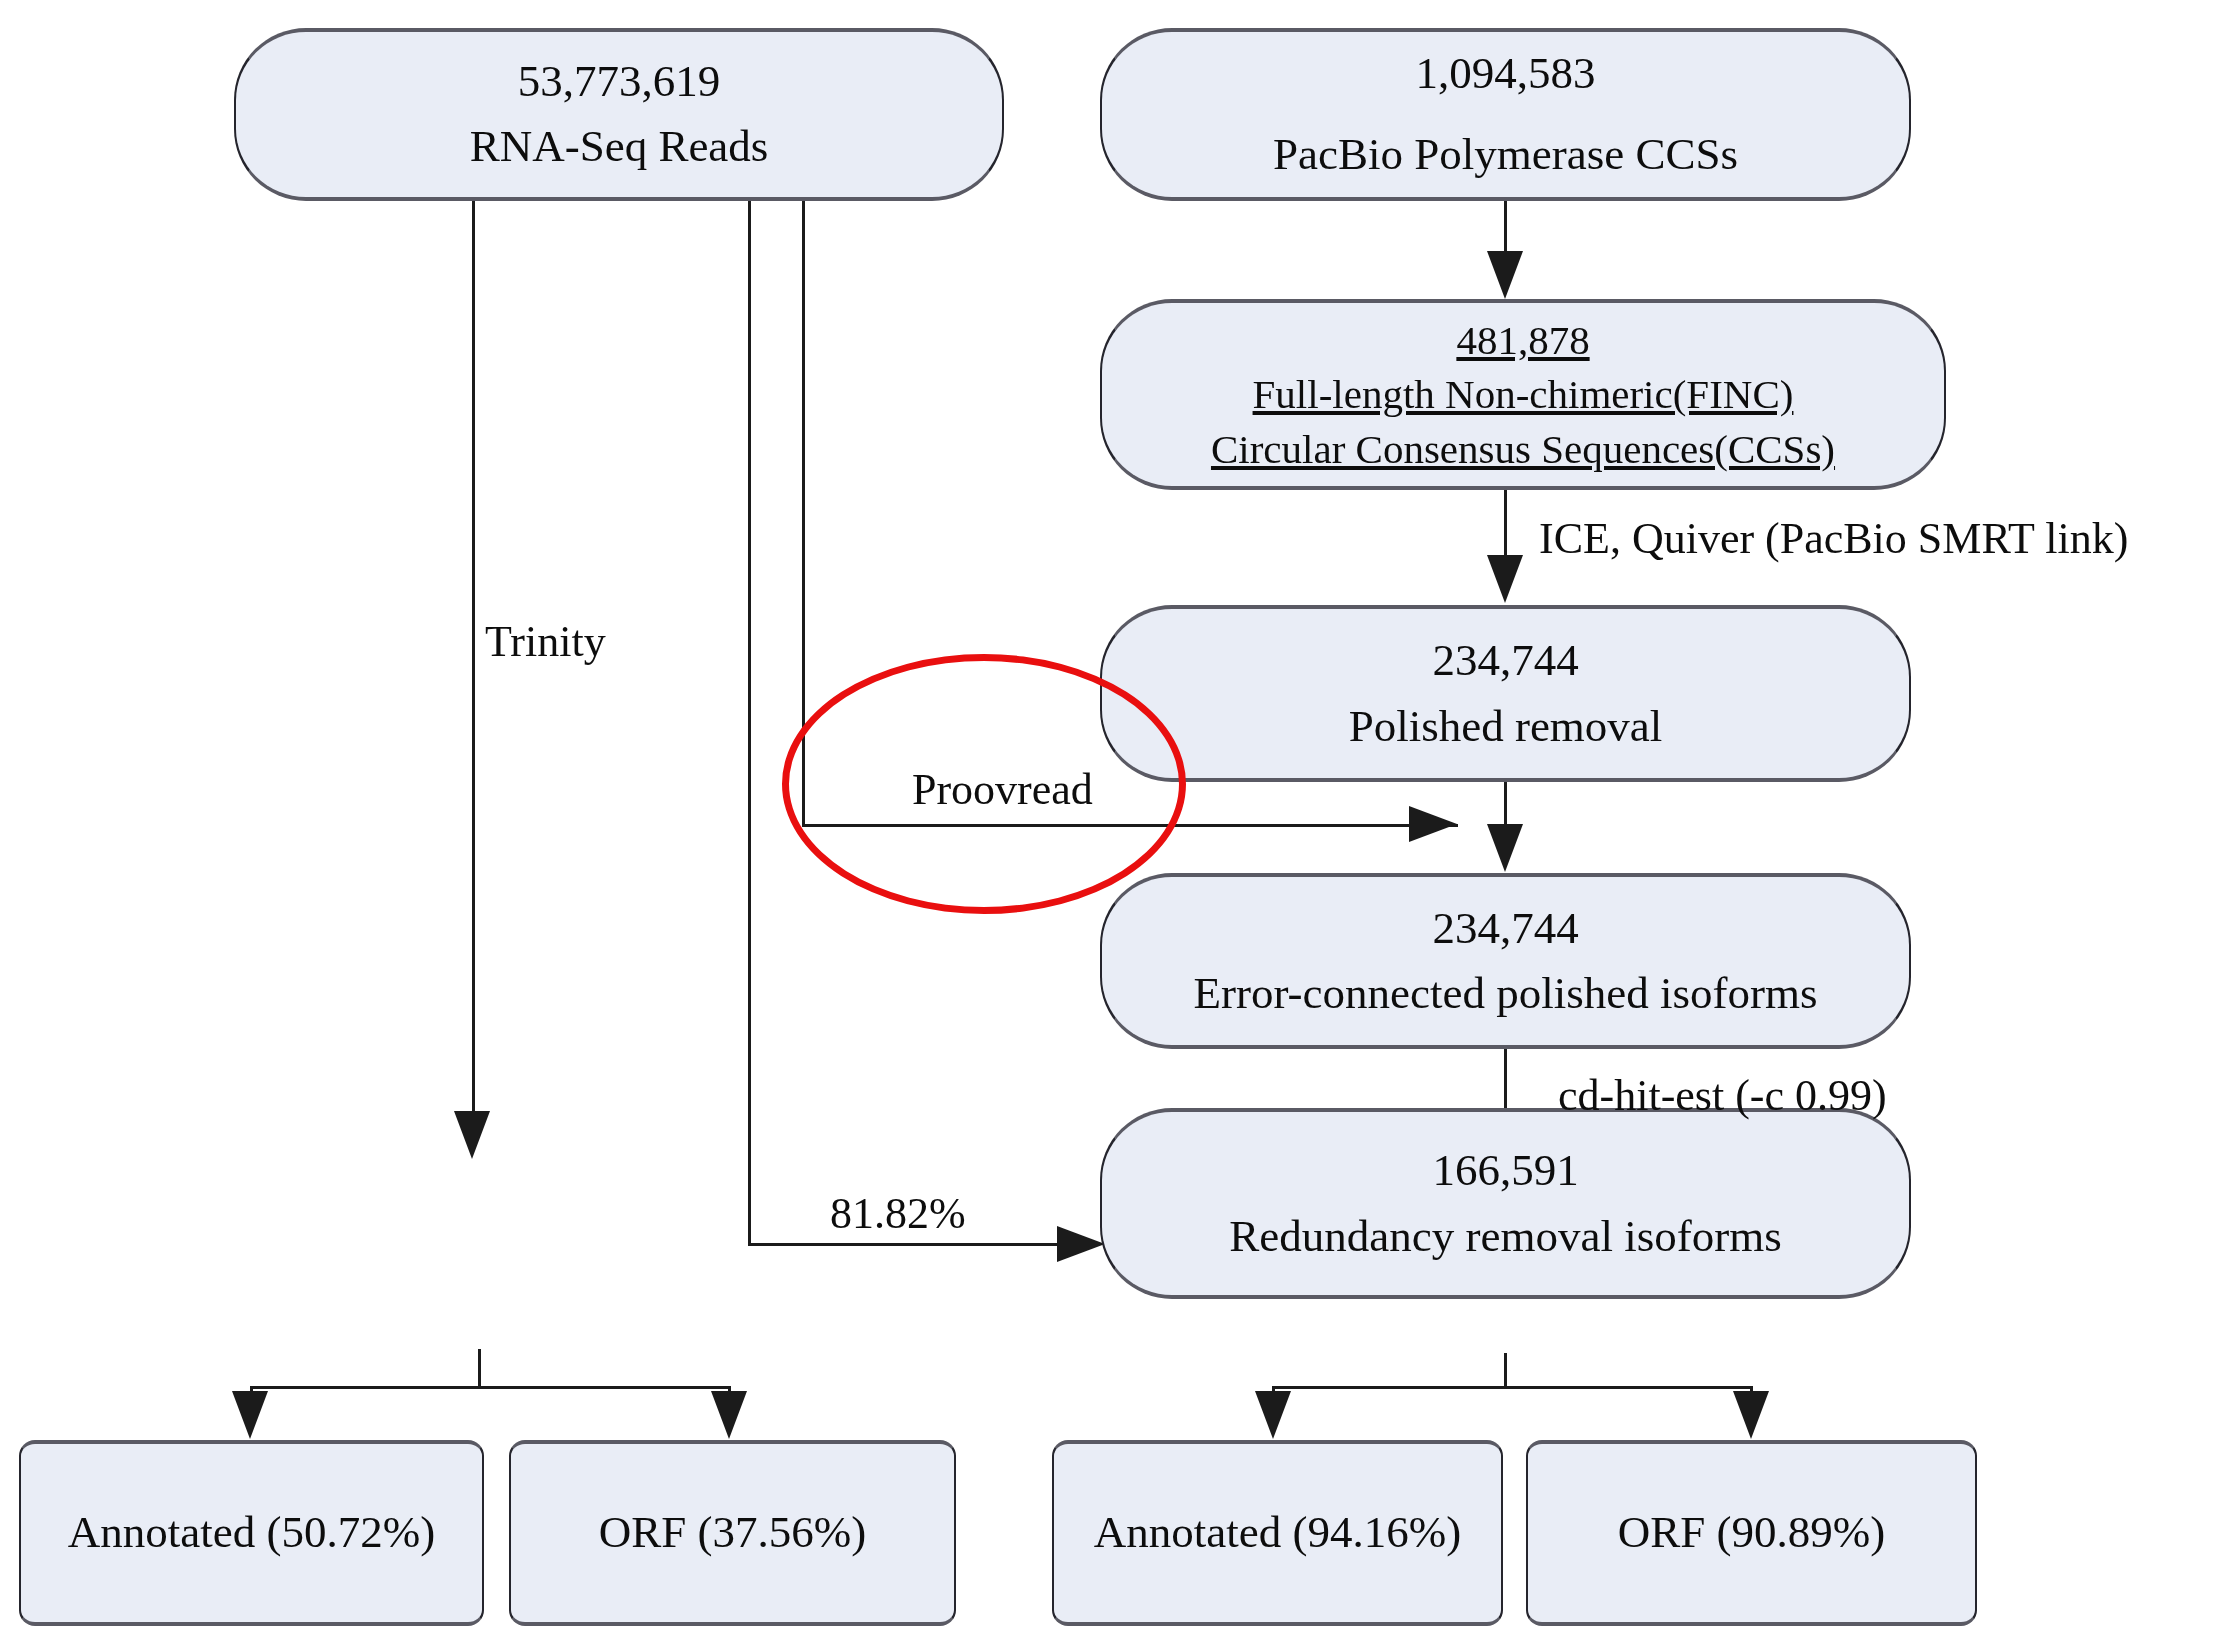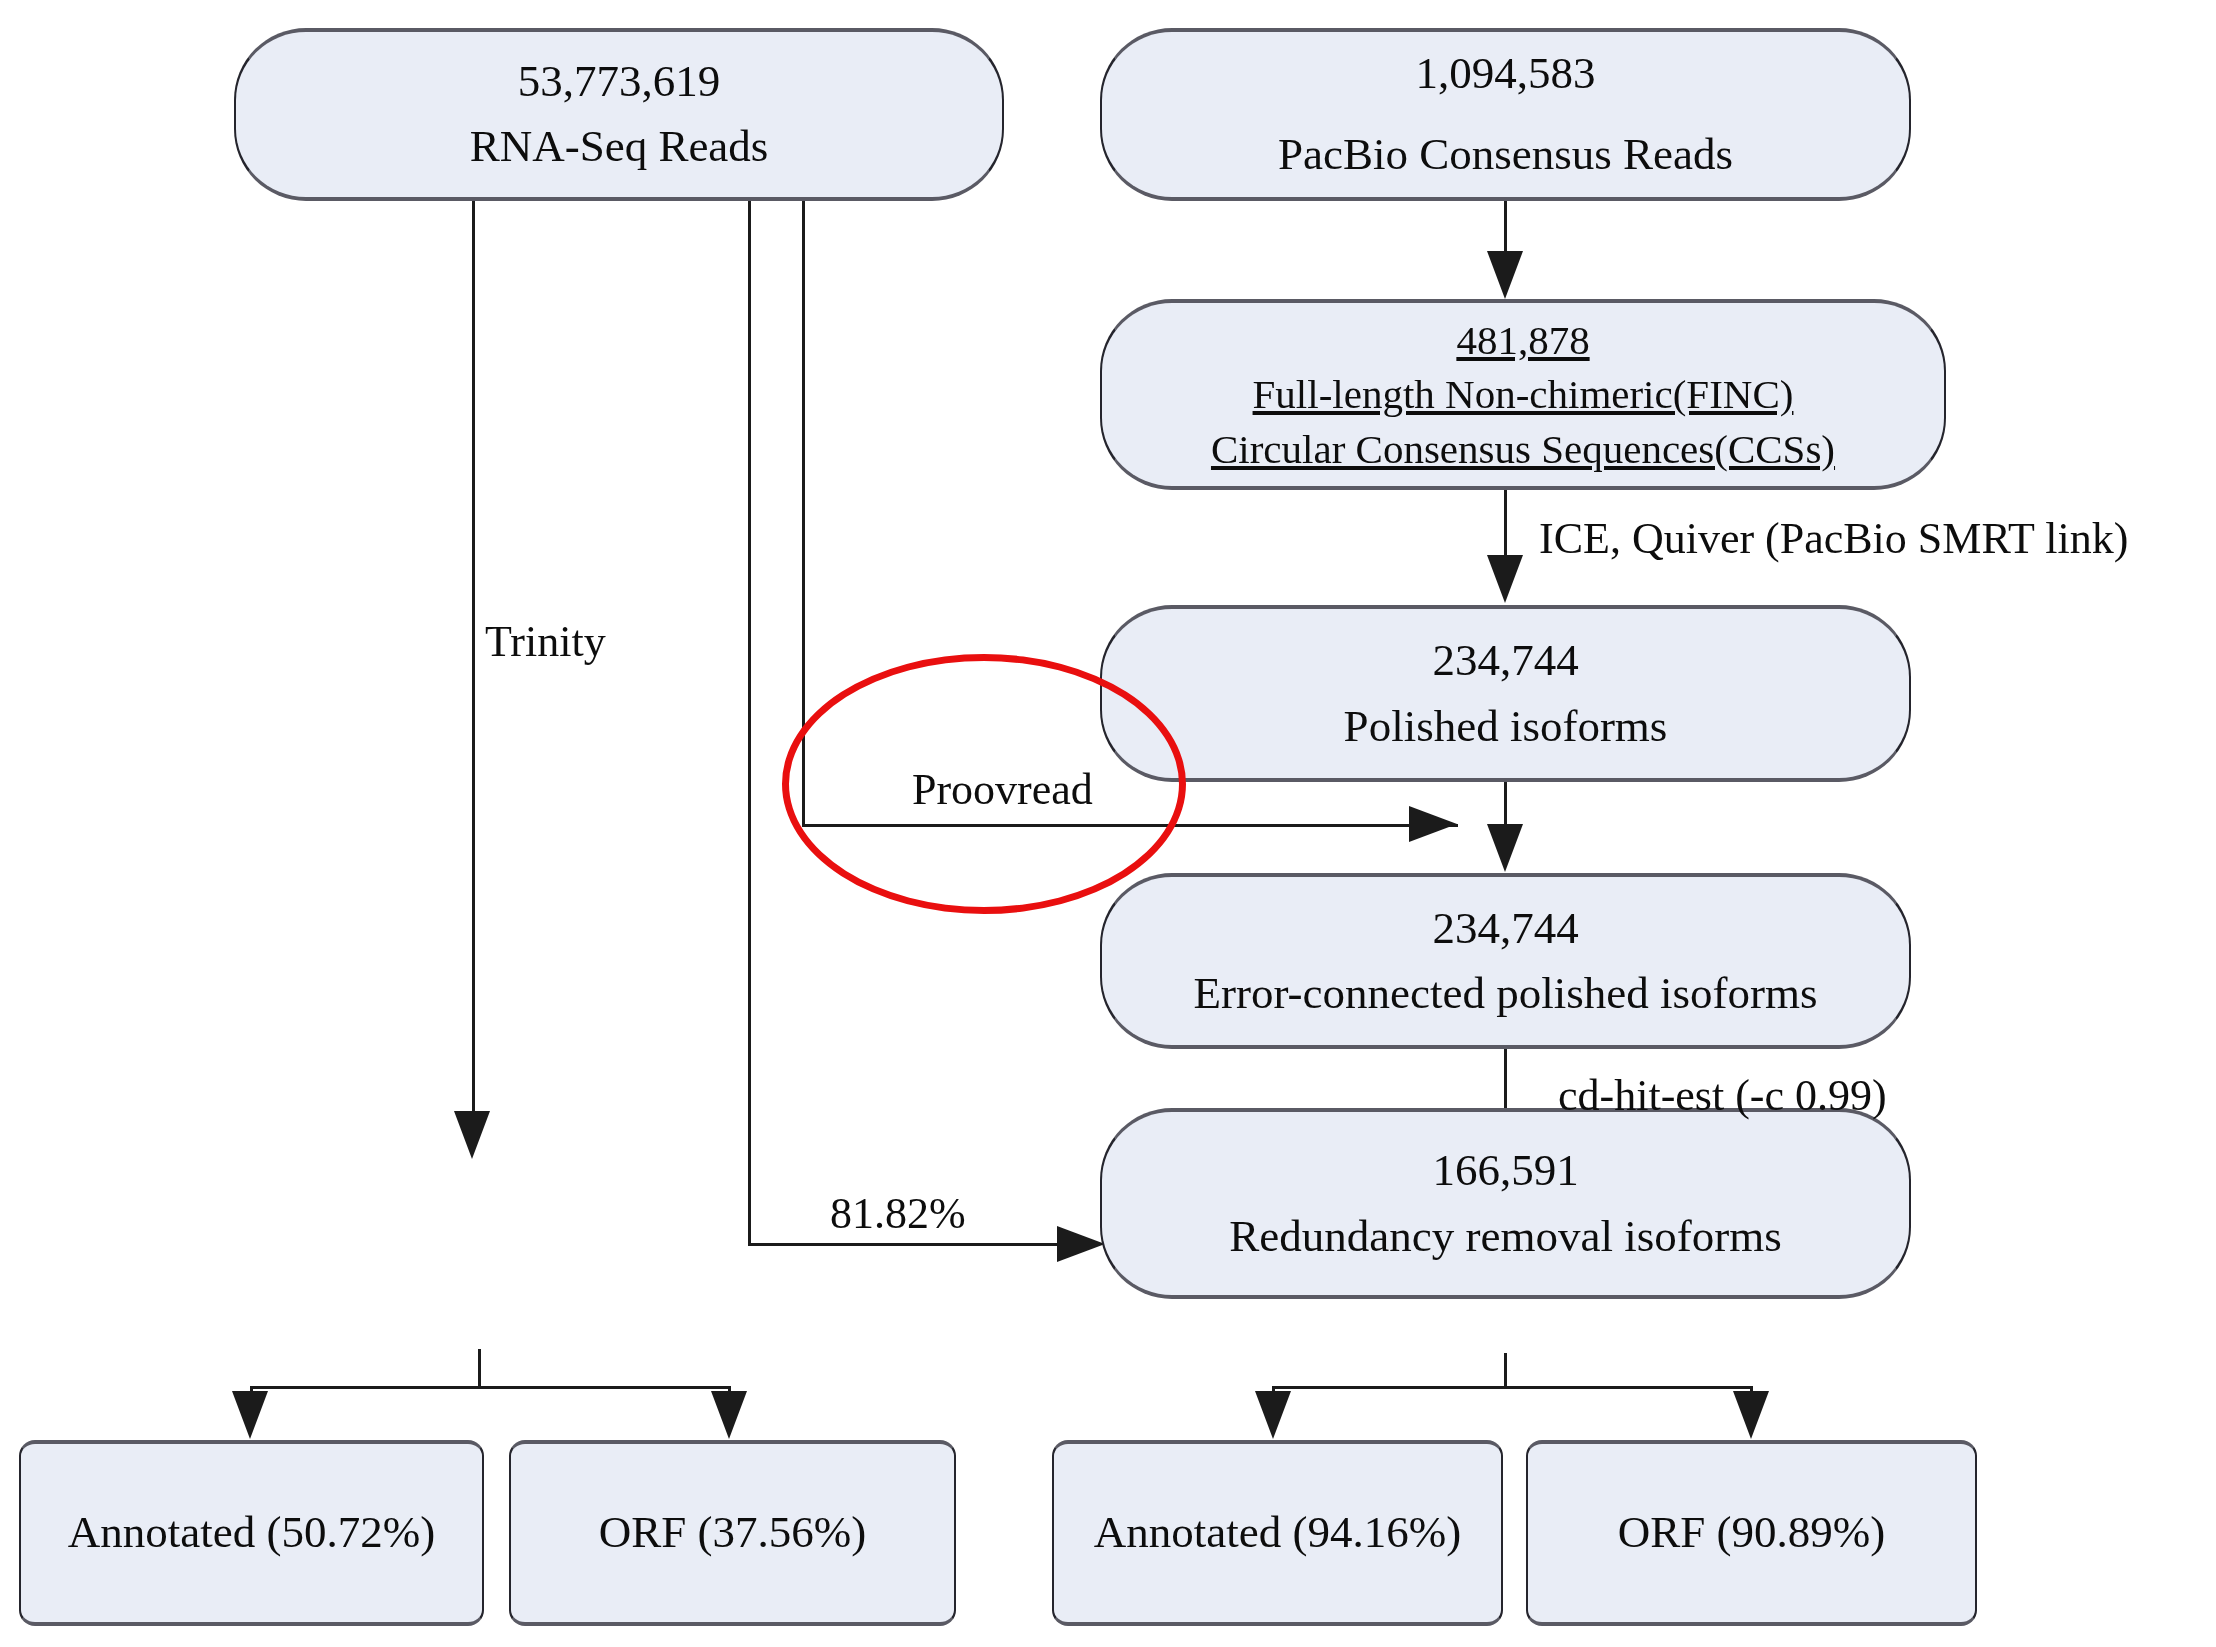--- a/index.html
+++ b/index.html
@@ -165,32 +165,32 @@
   <div class="arr-down" id="a-lstub-a"></div>
   <div class="arr-down" id="a-lstub-b"></div>
 
   <div class="node" id="node-rnaseq">
     <span class="num">53,773,619</span>
     <span class="lbl">RNA-Seq Reads</span>
   </div>
 
   <div class="node" id="node-pacbio">
     <span class="num">1,094,583</span>
-    <span class="lbl">PacBio Consensus Reads</span>
+    <span class="lbl">PacBio Polymerase CCSs</span>
   </div>
 
   <div class="node" id="node-flnc">
     <span class="num">481,878</span>
     <span class="lbl">Full-length Non-chimeric(FINC)</span>
     <span class="lbl">Circular Consensus Sequences(CCSs)</span>
   </div>
 
   <div class="node" id="node-polished">
     <span class="num">234,744</span>
-    <span class="lbl">Polished isoforms</span>
+    <span class="lbl">Polished removal</span>
   </div>
 
   <div class="node" id="node-errcon">
     <span class="num">234,744</span>
     <span class="lbl">Error-connected polished isoforms</span>
   </div>
 
   <div class="node" id="node-redund">
     <span class="num">166,591</span>
     <span class="lbl">Redundancy removal isoforms</span>

